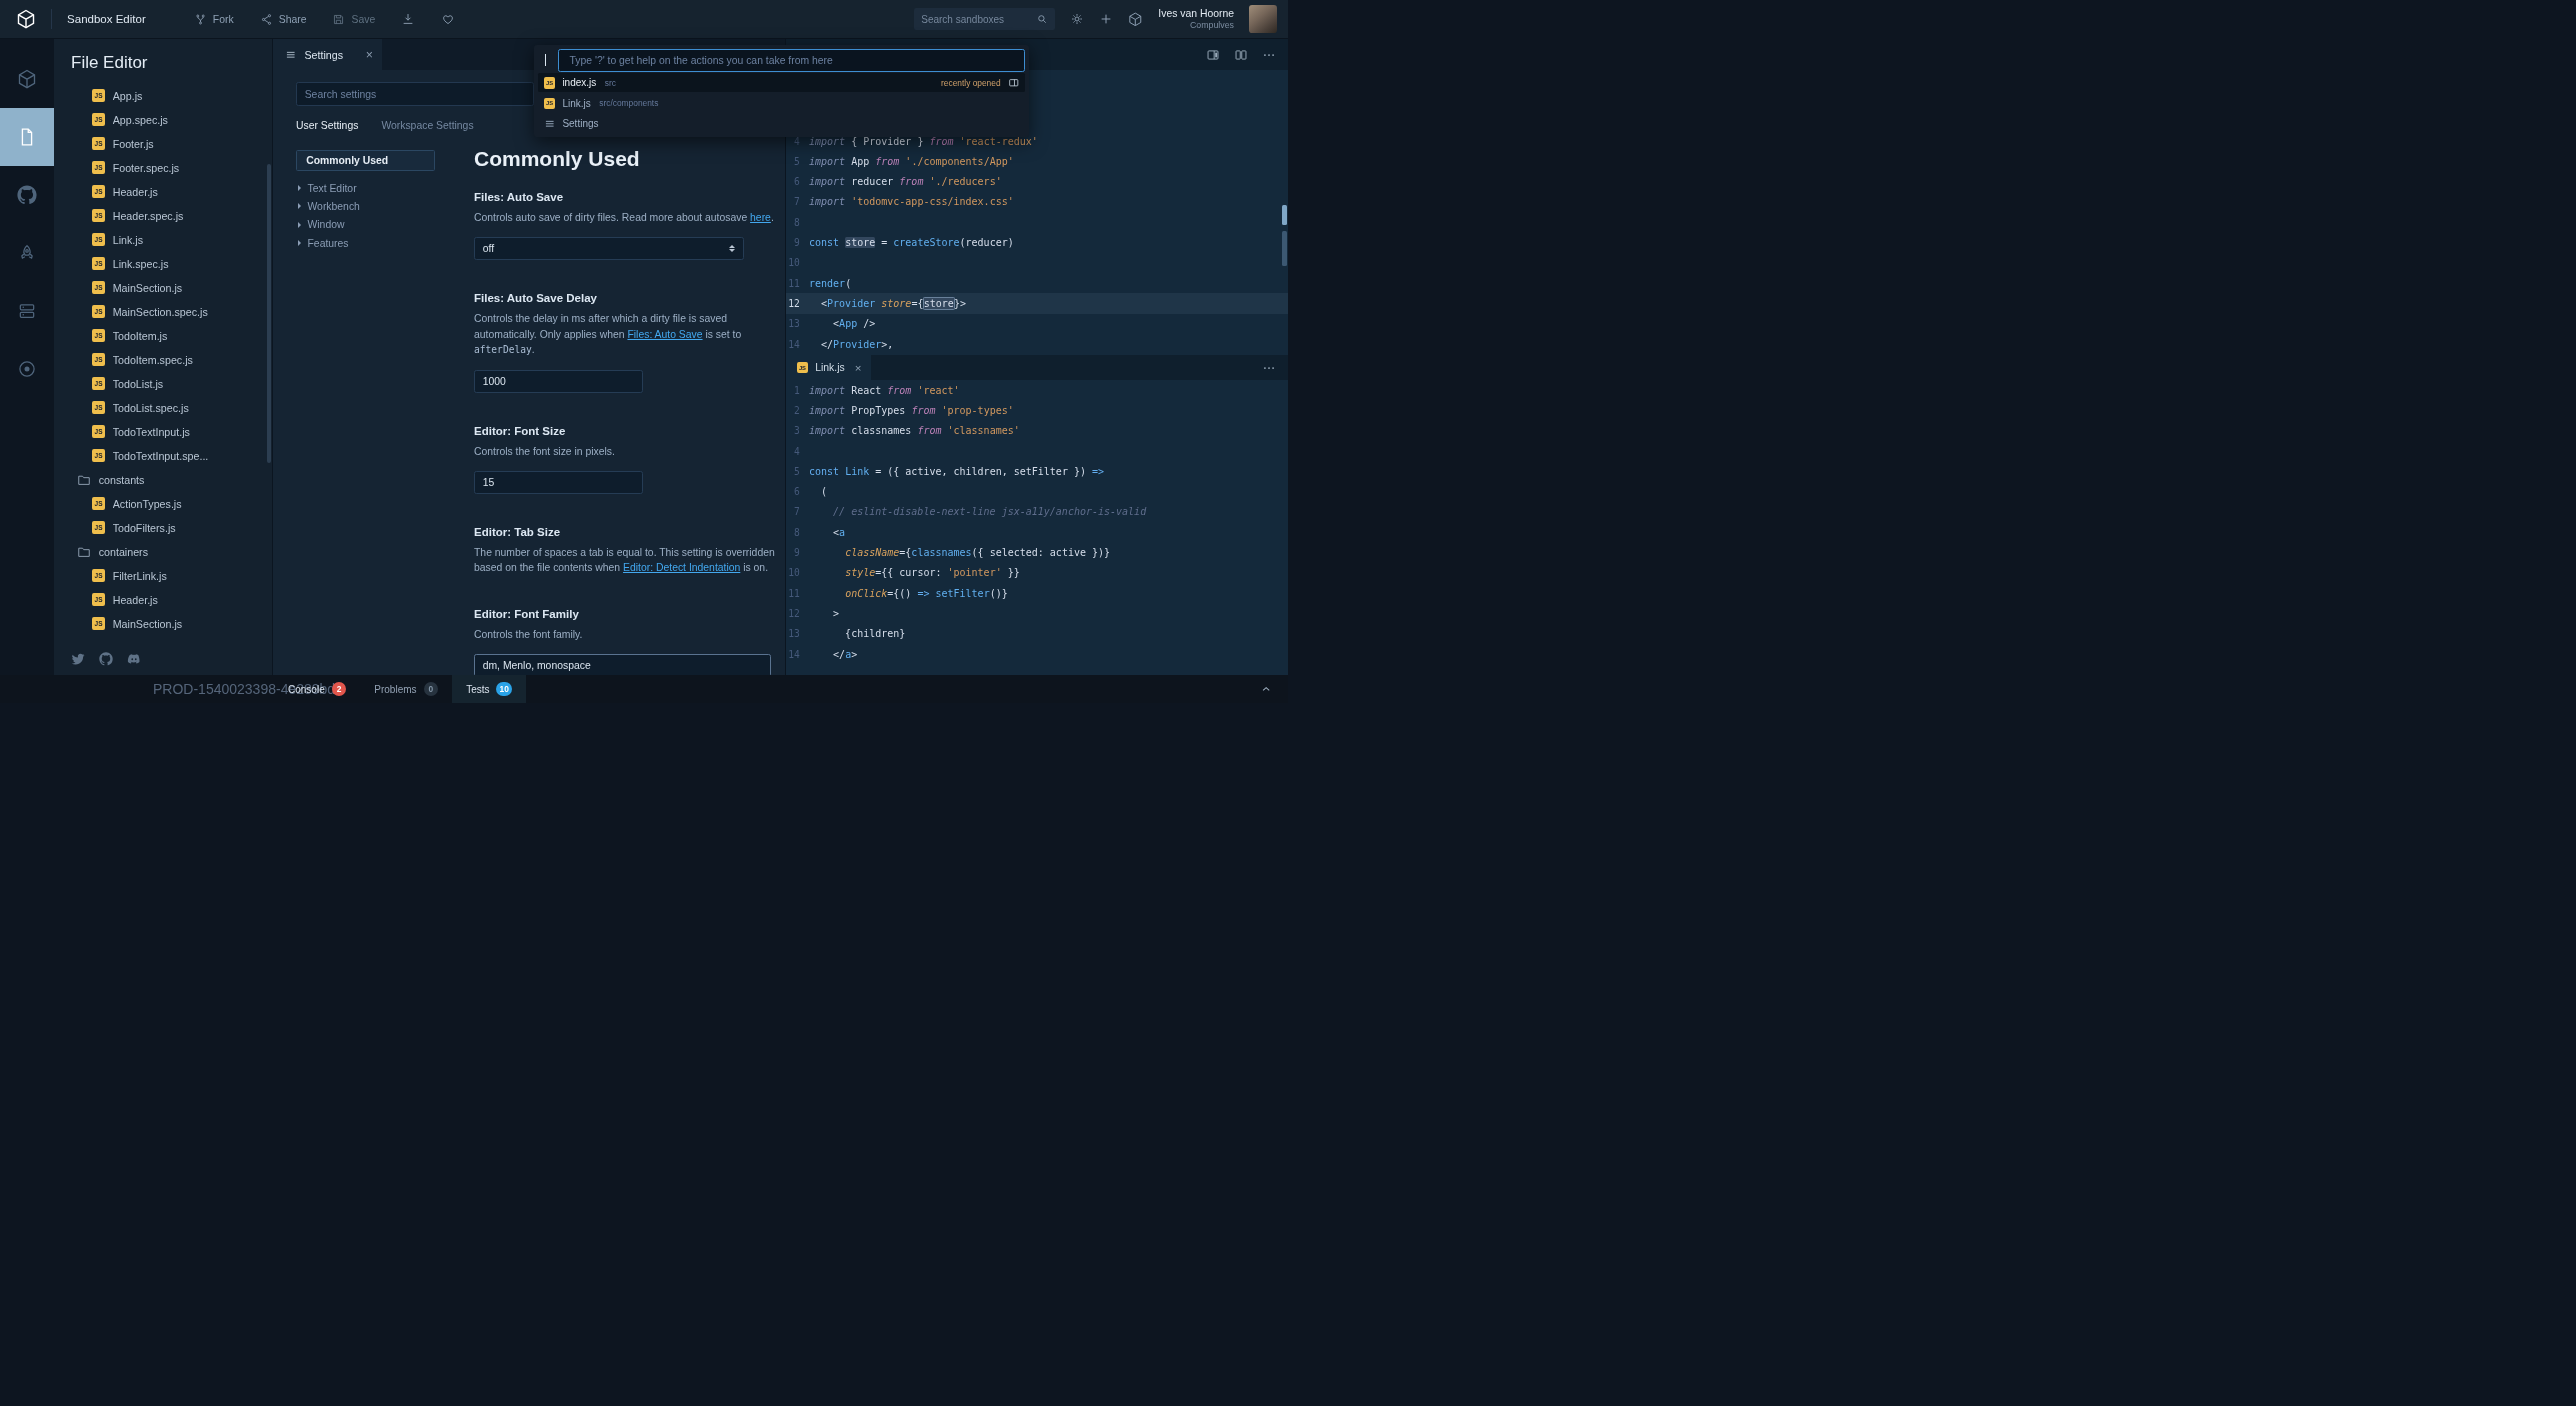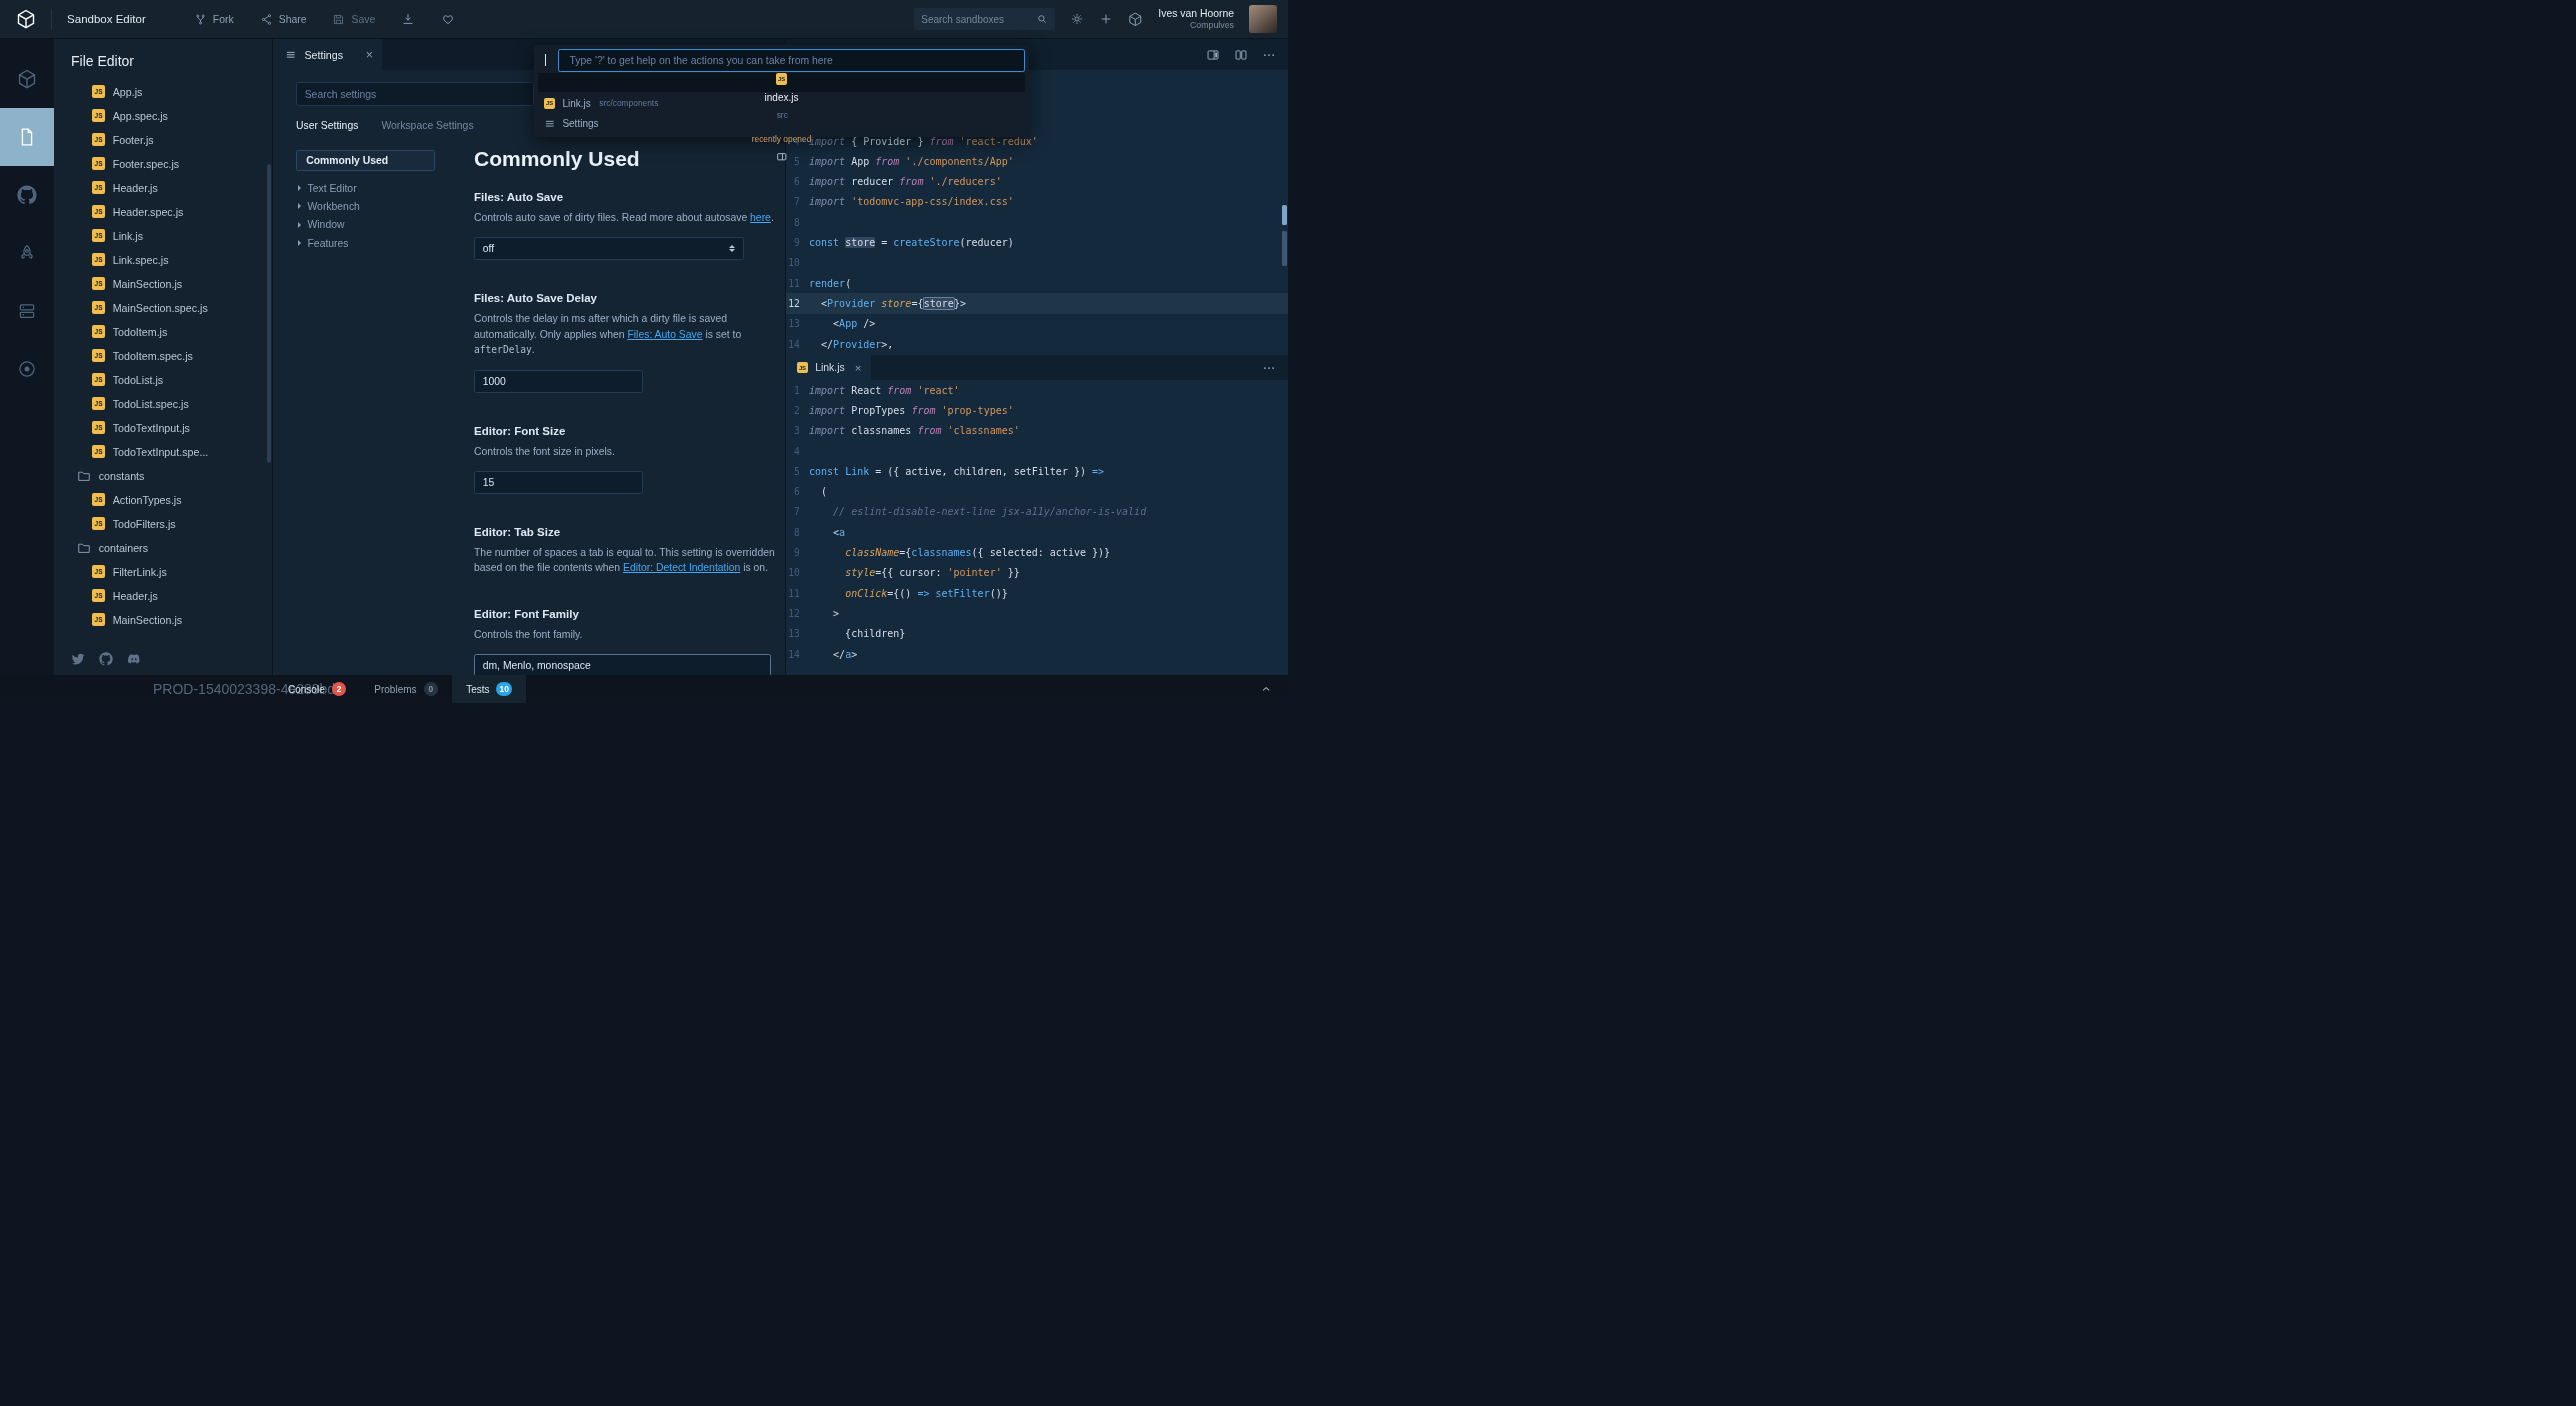--- a/index.html
+++ b/index.html
@@ -36,21 +36,21 @@
   
   .rail { width:54px; flex:none; background:#0d1621; display:flex; flex-direction:column;
           align-items:stretch; padding-top:10.7px; }
   .rail-item { height:58px; display:flex; align-items:center; justify-content:center;
                color:#4f657c; cursor:pointer; }
   .rail-item.active { background:#8fb2cb; color:#ffffff; }
 
   
   .explorer { width:218px; flex:none; background:#14212e; display:flex; flex-direction:column;
               position:relative; }
-  .explorer-title { padding:14px 0 10.7px 17px; font-size:14px; color:#e4ecf4; flex:none; }
+  .explorer-title { padding:14px 0 10.7px 17px; font-size:17px; color:#e4ecf4; flex:none; }
   #file-list { flex:1; overflow:hidden; }
   .row { height:24px; display:flex; align-items:center; gap:7.7px; color:#b9c6d4;
          font-size:10.7px; cursor:pointer; }
   .row.js { padding-left:38px; }
   .row.folder { padding-left:23px; }
   .js-badge { width:13px; height:13px; background:#efbe4c; color:#20242b; font-size:6.5px;
               font-weight:bold; display:inline-flex; align-items:center; justify-content:center;
               border-radius:1.9px; flex:none; font-family:"Liberation Sans",sans-serif; }
   .folder-ic { color:#93a4b6; flex:none; display:inline-flex; }
   .row .label { white-space:nowrap; overflow:hidden; text-overflow:ellipsis; padding-right:7.7px; }
@@ -158,21 +158,21 @@
   .palette { position:absolute; left:534px; top:45px; width:495px; background:#141e2a;
              border-radius:3.1px; box-shadow:0 4.6px 18.4px rgba(0,0,0,0.55); padding:3.8px; z-index:80; }
   .palette-input { position:relative;padding-left:20px; }
   .palette-input input { width:100%; height:23px; background:#0a141f; border:1.5px solid #3d8ed2;
              border-radius:2.3px; color:#c9d6e4; font-size:10.4px; padding:0 7.7px 0 10.7px;
              font-family:inherit; }
   .palette-input input::placeholder { color:#6c81a0; }
   .caret { position:absolute; left:7.7px; top:5.4px; width:0.8px; height:12.3px; background:#dce7f2; }
   .p-row { height:19px; display:flex; align-items:center; gap:7px; padding:0 6.1px;
            border-radius:1.5px; color:#9fb0c5; font-size:10px; margin-top:1.5px; cursor:pointer; }
-  .p-row.selected { background:#0b141d;flex-direction:column; }
+  .p-row.selected { background:#0b141d; }
   .p-row .js-badge { width:11.5px; height:11.5px; font-size:5.8px; }
   .p-name { color:inherit; }
   .p-row.selected .p-name { color:#e9eff5; }
   .p-path { font-size:8.4px; color:#64789a; margin-left:1.5px; }
   .p-spacer { flex:1; }
   .p-meta { font-size:8.4px; color:#cfa06a; }
   .p-win { color:#c9d6e3; display:inline-flex; }
   .p-ham { color:#98a9bd; display:inline-flex; }
 </style>
 </head>

